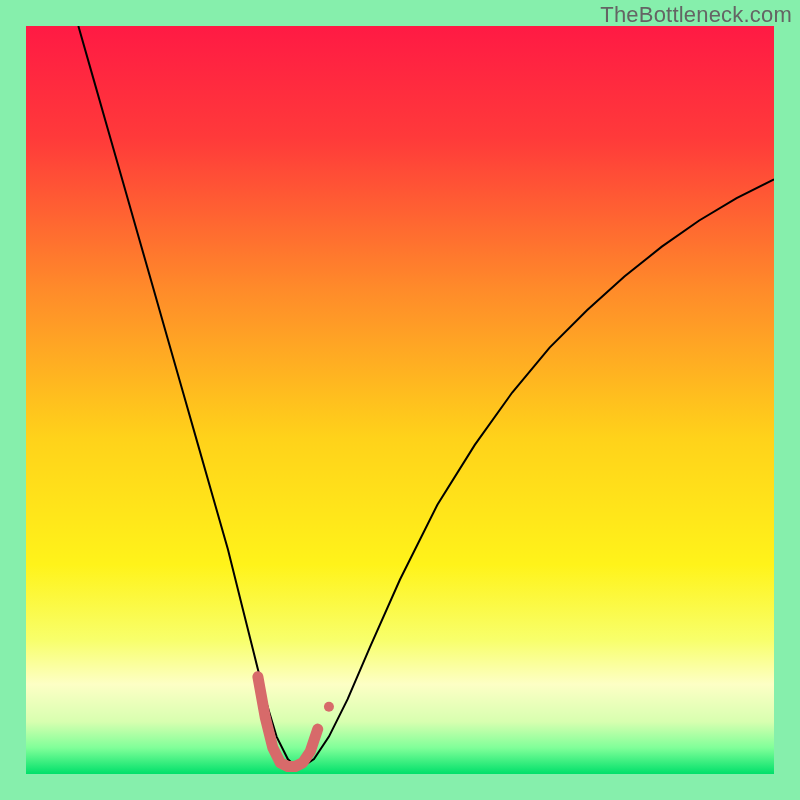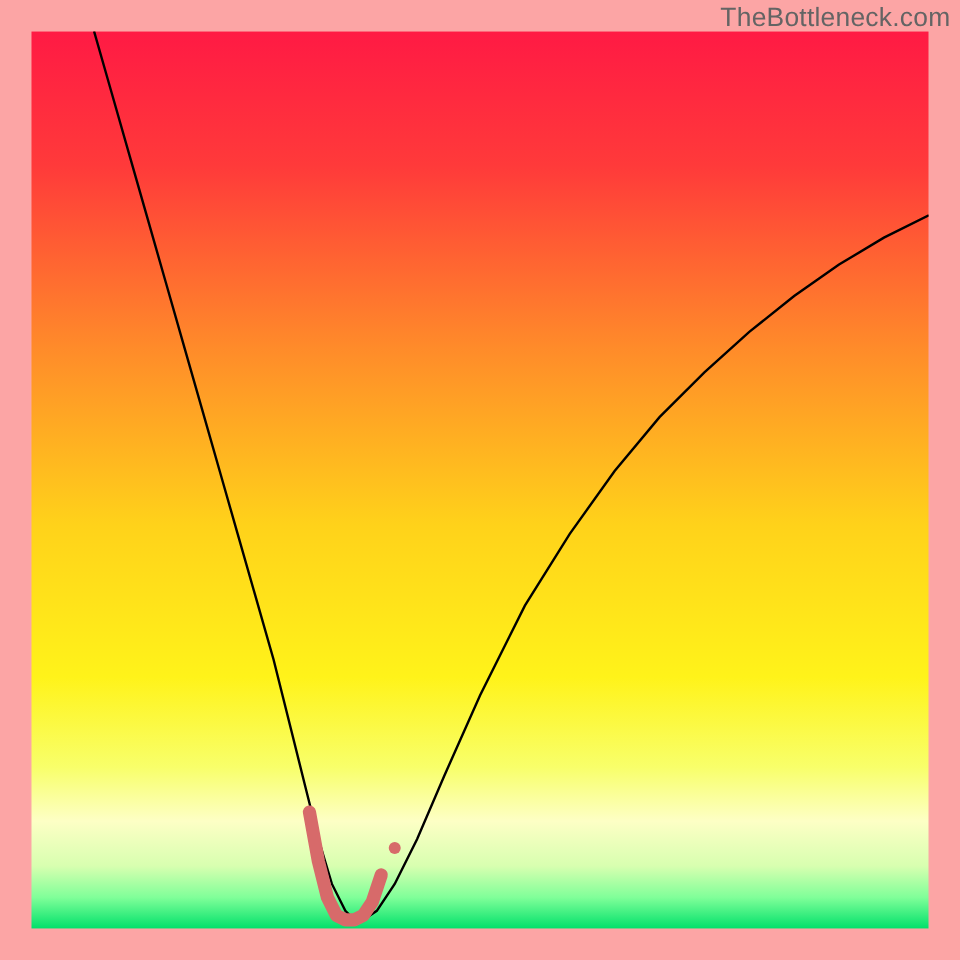--- a/index.html
+++ b/index.html
@@ -10,21 +10,21 @@
     background: #000;
     font-family: Arial, Helvetica, sans-serif;
     overflow: hidden;
   }
   .frame {
     position: absolute;
     top: 0;
     left: 0;
     width: 800px;
     height: 800px;
-    background: #fca5a5;
+    background: #86efac;
   }
   .plot-area {
     position: absolute;
     top: 26px;
     left: 26px;
     width: 748px;
     height: 748px;
     overflow: hidden;
   }
   .watermark {

